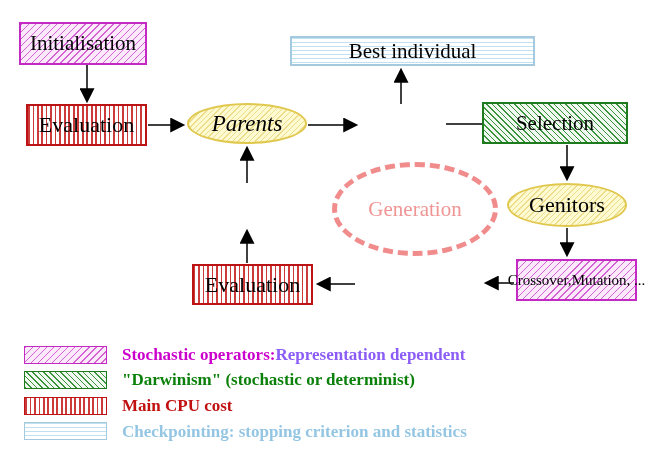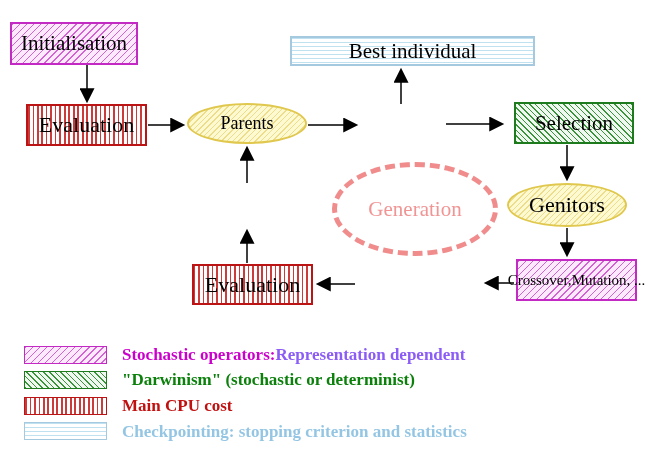--- a/index.html
+++ b/index.html
@@ -42,26 +42,26 @@
     background-color: #ffffff;
     background-image: repeating-linear-gradient(180deg, #bfe1f0 0, #bfe1f0 1.2px, transparent 1.2px, transparent 4px);
   }
   .ellipse-yellow {
     border: 2px solid #e0c84e;
     background-color: #fdf9d0;
     background-image: repeating-linear-gradient(135deg, rgba(224,198,80,0.55) 0, rgba(224,198,80,0.55) 1px, transparent 1px, transparent 4px);
     border-radius: 50%;
   }
   
-  #n-initialisation   { left: 10px;  top: 22px;  width: 128px; height: 43px; font-size: 21px; }
+  #n-initialisation   { left: 19px;  top: 22px;  width: 128px; height: 43px; font-size: 21px; }
   #n-evaluation-top   { left: 26px;  top: 104px; width: 121px; height: 42px; font-size: 22px; }
-  #n-parents          { left: 187px; top: 103px; width: 120px; height: 41px; font-size: 18px; }
+  #n-parents          { left: 187px; top: 103px; width: 120px; height: 41px; font-size: 23px; font-style: italic; }
   #n-best-individual  { left: 290px; top: 36px;  width: 245px; height: 30px; font-size: 21px; }
   #n-stop             { left: 360px; top: 105px; width: 84px;  height: 40px; font-size: 21px; border-radius: 11px; }
-  #n-selection        { left: 514px; top: 102px; width: 120px; height: 42px; font-size: 21px; }
+  #n-selection        { left: 482px; top: 102px; width: 146px; height: 42px; font-size: 21px; }
   #n-genitors         { left: 507px; top: 183px; width: 120px; height: 44px; font-size: 22px; }
   #n-crossover        { left: 516px; top: 259px; width: 121px; height: 42px; font-size: 15px; line-height: 1.25; }
   #n-offspring        { left: 357px; top: 266px; width: 123px; height: 38px; font-size: 22px; }
   #n-evaluation-bot   { left: 192px; top: 264px; width: 121px; height: 41px; font-size: 22px; }
   #n-replacement      { left: 186px; top: 185px; width: 121px; height: 42px; font-size: 18px; }
   #n-generation {
     left: 332px; top: 162px; width: 166px; height: 94px;
     border: 5px dashed #f08c8c;
     border-radius: 50%;
     color: #f09494;

